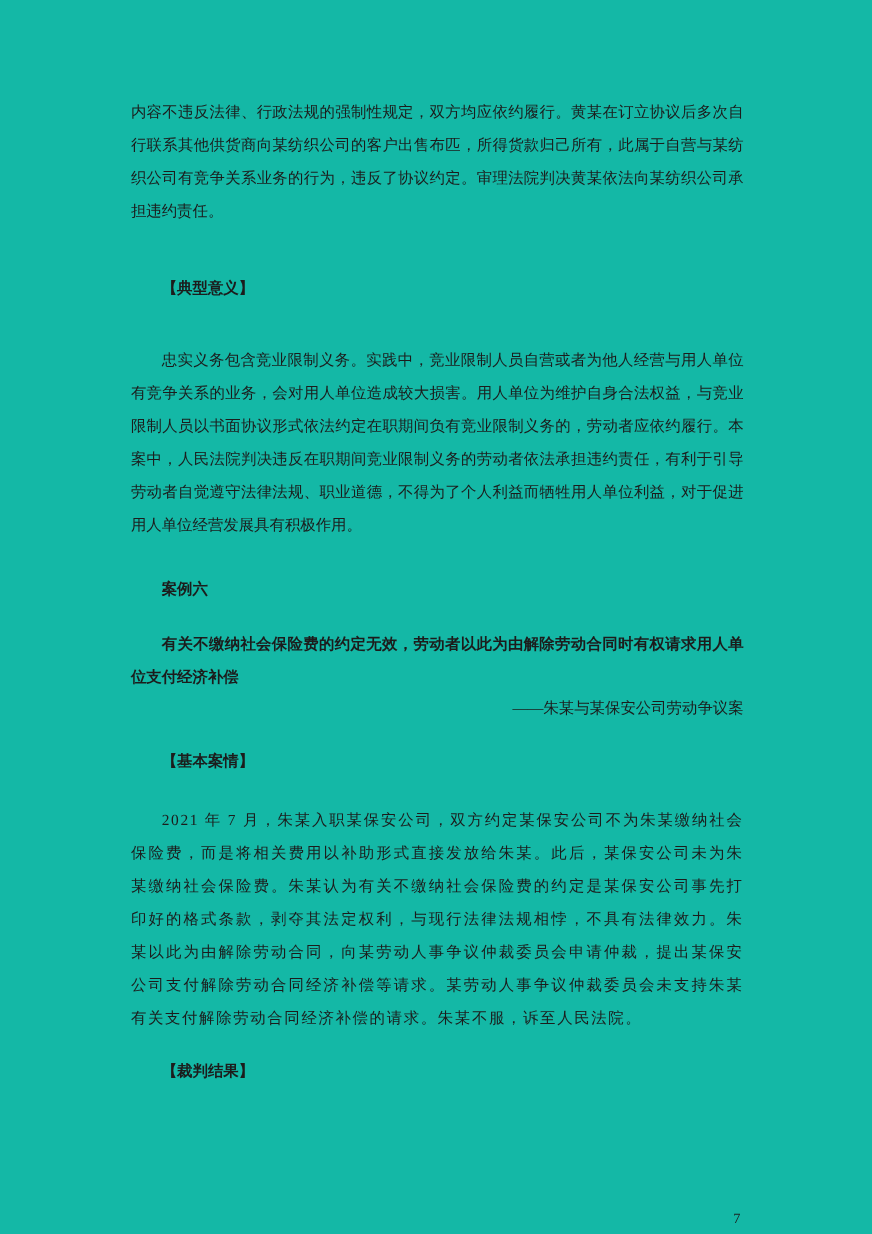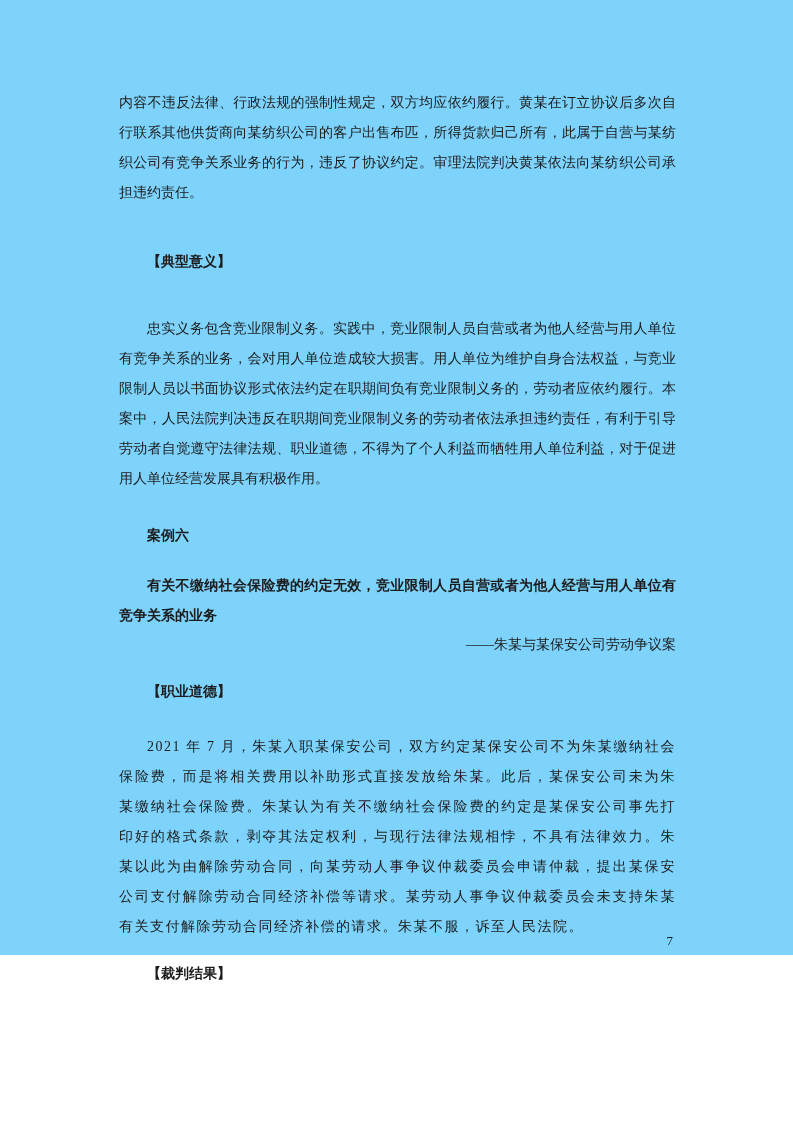--- a/index.html
+++ b/index.html
@@ -10,22 +10,22 @@
   body {
     width: 793px;
     height: 1122px;
     overflow: hidden;
     font-family: "Liberation Serif", "DejaVu Serif", serif;
     color: #1c1c1c;
   }
   .page {
     position: relative;
     width: 793px;
-    height: 955px;
-    background: #7dd3fc;
+    height: 1122px;
+    background: #14b8a6;
     box-sizing: border-box;
   }
   .content {
     padding: 88px 117px 0 119px;
   }
   .para, .heading, .case-title, .case-subtitle {
     margin: 0;
     font-size: 14px;
     line-height: 30px;
     font-weight: normal;
@@ -76,25 +76,25 @@
   <div class="content">
 
     <p class="para no-indent">内容不违反法律、行政法规的强制性规定，双方均应依约履行。黄某在订立协议后多次自行联系其他供货商向某纺织公司的客户出售布匹，所得货款归己所有，此属于自营与某纺织公司有竞争关系业务的行为，违反了协议约定。审理法院判决黄某依法向某纺织公司承担违约责任。</p>
 
     <h3 class="heading h-typical">【典型意义】</h3>
 
     <p class="para">忠实义务包含竞业限制义务。实践中，竞业限制人员自营或者为他人经营与用人单位有竞争关系的业务，会对用人单位造成较大损害。用人单位为维护自身合法权益，与竞业限制人员以书面协议形式依法约定在职期间负有竞业限制义务的，劳动者应依约履行。本案中，人民法院判决违反在职期间竞业限制义务的劳动者依法承担违约责任，有利于引导劳动者自觉遵守法律法规、职业道德，不得为了个人利益而牺牲用人单位利益，对于促进用人单位经营发展具有积极作用。</p>
 
     <h3 class="heading h-case">案例六</h3>
 
-    <p class="case-title">有关不缴纳社会保险费的约定无效，竞业限制人员自营或者为他人经营与用人单位有竞争关系的业务</p>
+    <p class="case-title">有关不缴纳社会保险费的约定无效，劳动者以此为由解除劳动合同时有权请求用人单位支付经济补偿</p>
 
     <p class="case-subtitle">——朱某与某保安公司劳动争议案</p>
 
-    <h3 class="heading h-facts">【职业道德】</h3>
+    <h3 class="heading h-facts">【基本案情】</h3>
 
     <p class="para spaced">2021 年 7 月，朱某入职某保安公司，双方约定某保安公司不为朱某缴纳社会保险费，而是将相关费用以补助形式直接发放给朱某。此后，某保安公司未为朱某缴纳社会保险费。朱某认为有关不缴纳社会保险费的约定是某保安公司事先打印好的格式条款，剥夺其法定权利，与现行法律法规相悖，不具有法律效力。朱某以此为由解除劳动合同，向某劳动人事争议仲裁委员会申请仲裁，提出某保安公司支付解除劳动合同经济补偿等请求。某劳动人事争议仲裁委员会未支持朱某有关支付解除劳动合同经济补偿的请求。朱某不服，诉至人民法院。</p>
 
     <h3 class="heading h-result">【裁判结果】</h3>
 
 
   </div>
 
   <div class="page-number">7</div>
 </div>

